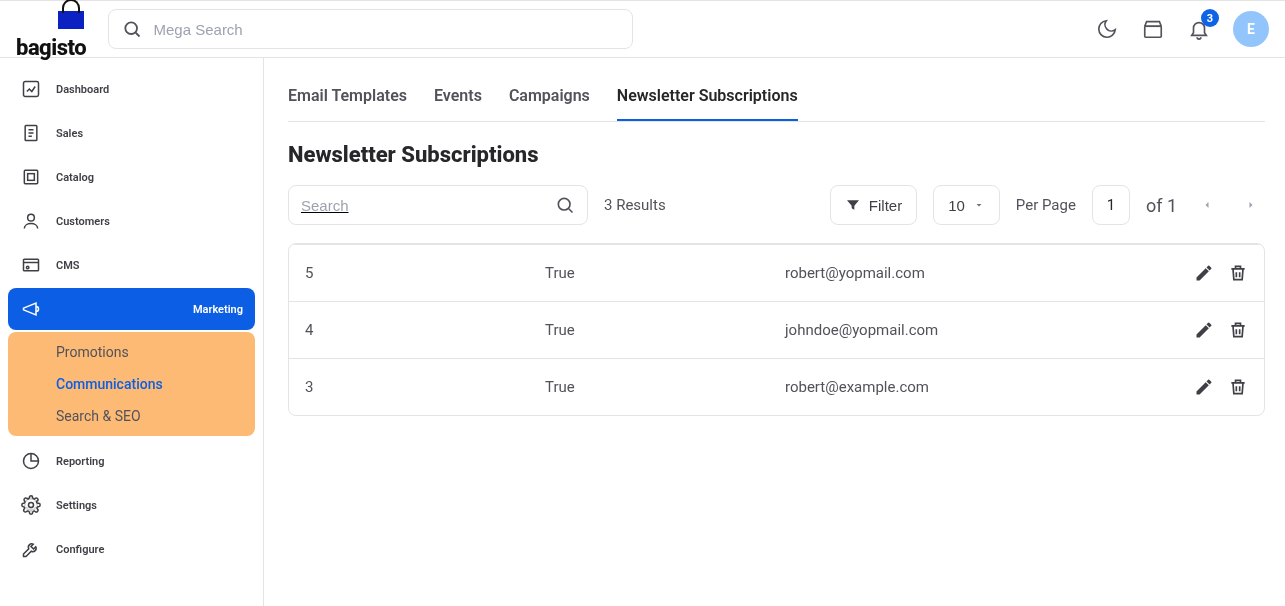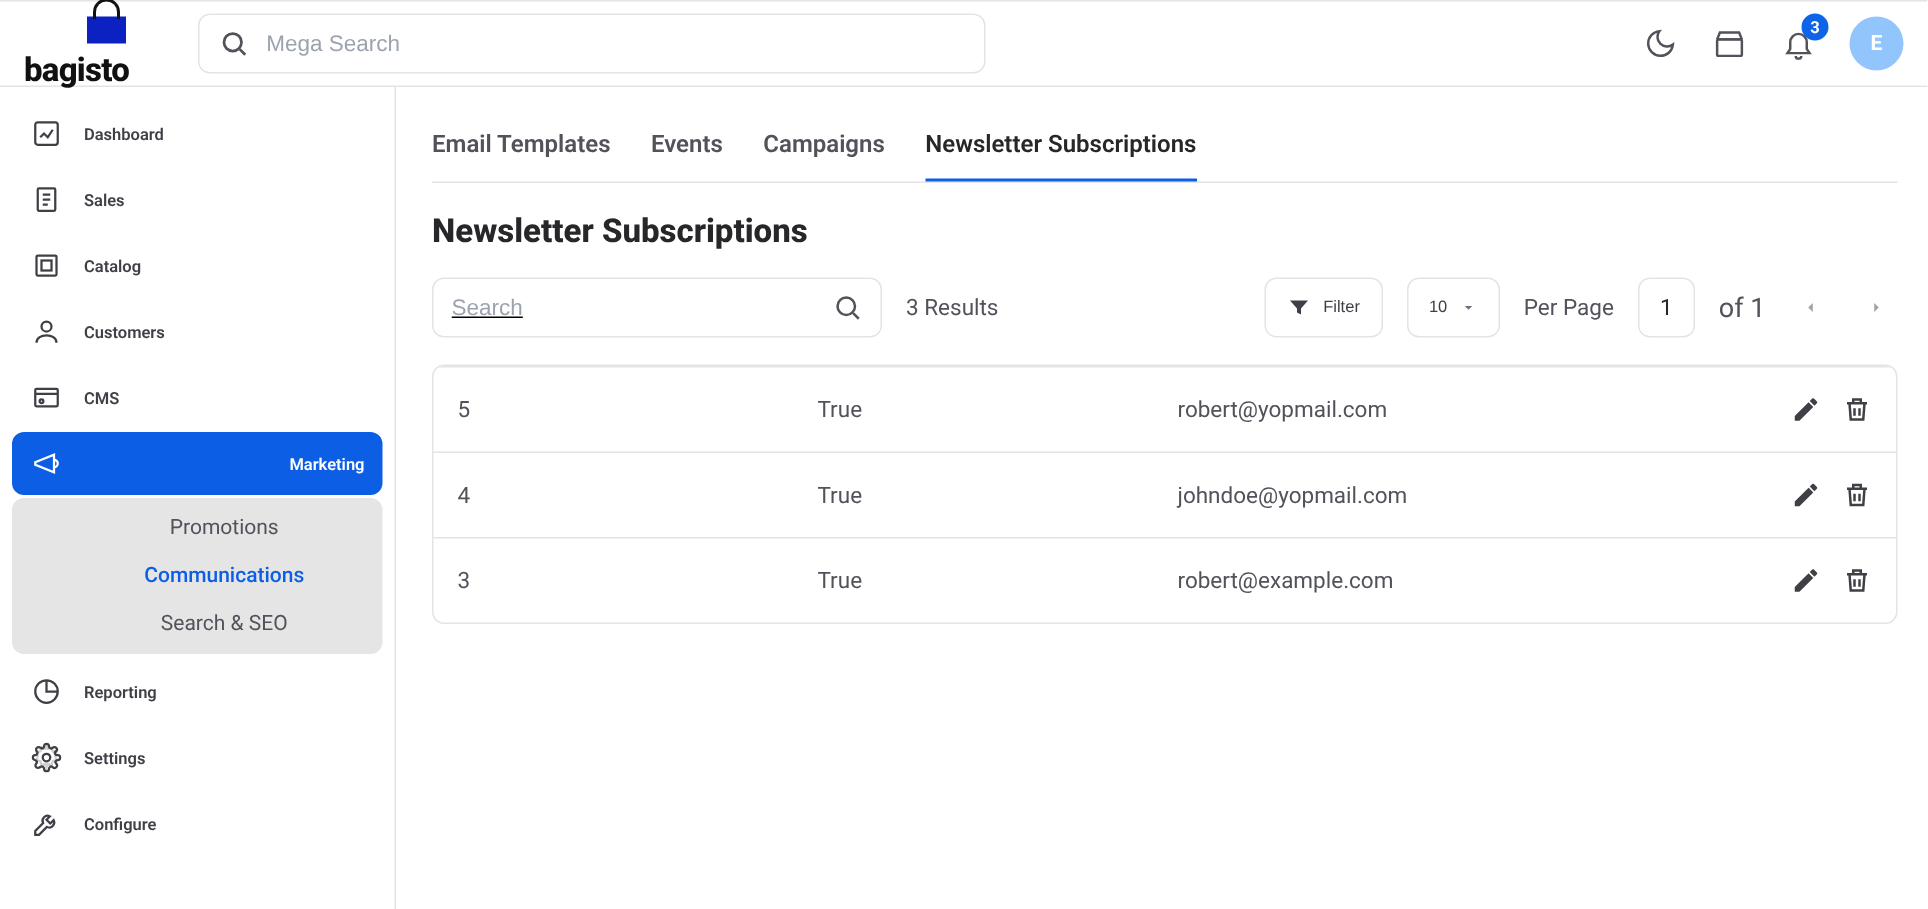--- a/index.html
+++ b/index.html
@@ -53,21 +53,20 @@
     .mega-search {
       width: 100%;
       height: 40px;
       border: 1px solid #e4e4e7;
       border-radius: 8px;
       display: flex;
       align-items: center;
       padding: 0 12px;
       gap: 10px;
       color: #71717a;
-      margin-left: 24px;
     }
     .mega-input {
       border: none;
       outline: none;
       width: 100%;
       font-size: 15px;
       color: #27272a;
     }
     .mega-input::placeholder { color: #9ca3af; }
     .header-spacer { flex: 1; }
@@ -113,25 +112,24 @@
       border-radius: 8px;
       color: #3f3f46;
       font-weight: 600;
       font-size: 11px;
       cursor: pointer;
       margin-bottom: 2px;
     }
     .nav-item.active { background: #0C5FE4; color: #fff; justify-content: space-between; }
     .nav-ic { width: 22px; height: 22px; display: flex; align-items: center; justify-content: center; color: inherit; flex-shrink: 0; }
     .subnav {
-      background: #e5e5e5;
+      background: #fdba74;
       border-radius: 8px;
       margin-bottom: 4px;
       padding: 4px 0;
-      text-align: center;
     }
     .subnav-item {
       padding: 8px 12px 8px 48px;
       color: #52525b;
       font-size: 14px;
       cursor: pointer;
     }
     .subnav-item.active { color: #0C5FE4; font-weight: 500; }
 
     .main { flex: 1; padding: 18px 20px 0 24px; background: #fff; overflow-y: auto; }
@@ -163,21 +161,21 @@
     .results { color: #52525b; font-size: 15px; }
     .tool-spacer { flex: 1; }
     .btn-outline {
       height: 40px;
       border: 1px solid #e4e4e7;
       border-radius: 8px;
       background: #fff;
       display: flex; align-items: center; gap: 8px;
       padding: 16px 14px;
       color: #3f3f46;
-      font-size: 11px; font-weight: 500;
+      font-size: 15px; font-weight: 500;
       cursor: pointer;
     }
     .per-page-label { color: #52525b; font-size: 15px; }
     .page-num {
       width: 38px; height: 40px; border: 1px solid #e4e4e7; border-radius: 8px;
       display: flex; align-items: center; justify-content: center; font-size: 15px;
     }
     .of-text { color: #52525b; font-size: 18px; }
     .pager-btn {
       width: 28px; height: 28px; display: flex; align-items: center; justify-content: center;

